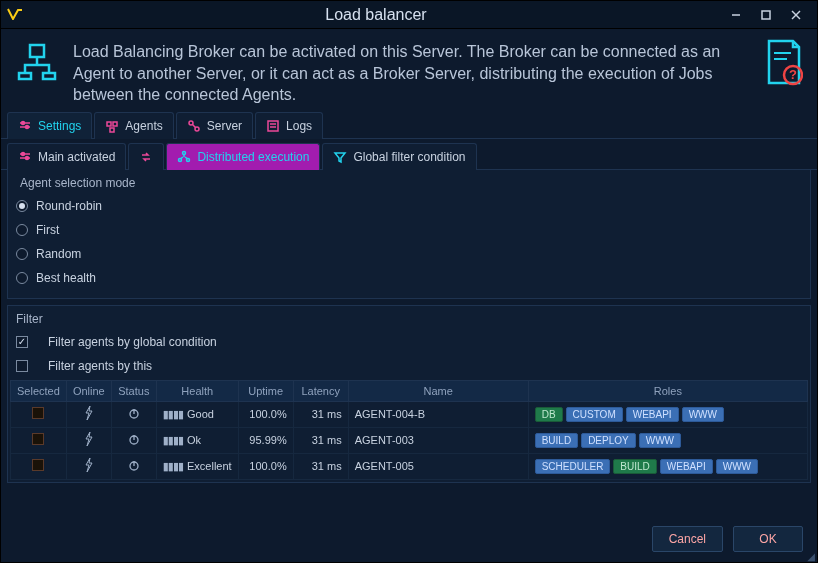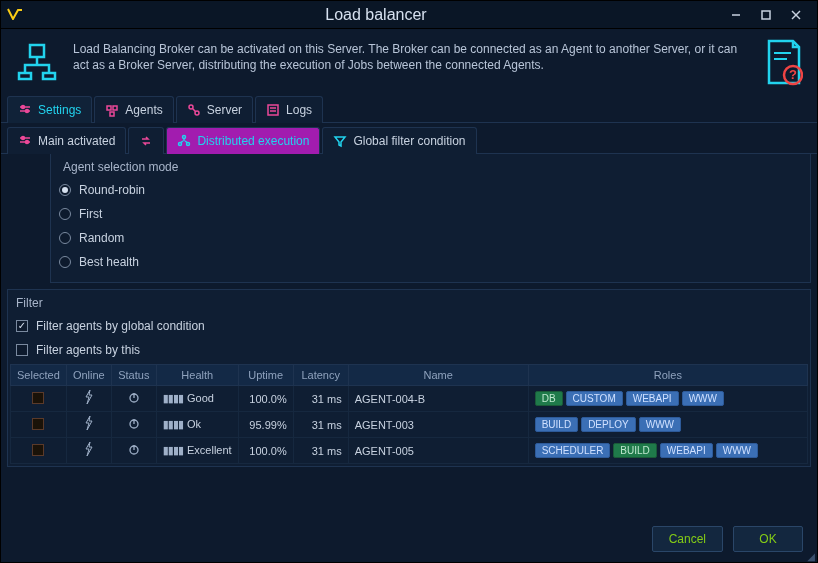--- a/index.html
+++ b/index.html
@@ -29,57 +29,57 @@
   }
   
   .titlebar{height:28px;background:#0a1626;display:flex;align-items:center;padding:0 6px;border-bottom:1px solid #000;}
   .titlebar .logo{color:var(--yellow);font-weight:bold;font-size:14px;margin-right:8px;}
   .titlebar .title{flex:1;text-align:center;color:#d6e0ef;font-size:16px;}
   .titlebar .winbtns{display:flex;gap:0;}
   .titlebar .winbtn{width:30px;height:20px;display:flex;align-items:center;justify-content:center;color:#c8d2e0;font-size:12px;cursor:pointer;}
   
   .header{display:flex;align-items:flex-start;padding:10px 14px 6px 14px;gap:14px;}
   .header-icon svg{width:44px;height:44px;}
-  .header-text{flex:1;color:#b8c5d8;font-size:12px;line-height:1.35;padding-top:2px;}
+  .header-text{flex:1;color:#b8c5d8;font-size:16px;line-height:1.35;padding-top:2px;}
   .help-icon svg{width:40px;height:48px;}
   
   .tabs{display:flex;gap:2px;padding:0 6px;border-bottom:1px solid var(--border);}
   .tab{display:flex;align-items:center;gap:6px;padding:6px 10px;border:1px solid var(--border);border-bottom:none;background:var(--panel);cursor:pointer;color:var(--text);border-radius:3px 3px 0 0;margin-bottom:-1px;}
   .tab.active{background:var(--panel2);}
   .tab .ticon{width:14px;height:14px;display:inline-flex;align-items:center;justify-content:center;}
   
   .subtabs{display:flex;gap:0;padding:4px 6px 0 6px;border-bottom:1px solid var(--border);}
   .subtab{display:flex;align-items:center;gap:6px;padding:6px 10px;border:1px solid var(--border);border-bottom:none;background:var(--panel);cursor:pointer;color:var(--text);border-radius:3px 3px 0 0;margin-right:2px;margin-bottom:-1px;}
   .subtab.active{background:#a21caf;color:var(--cyan);}
   .subtab .ticon{width:14px;height:14px;display:inline-flex;align-items:center;justify-content:center;}
   
   .content{padding:0 6px 6px 6px;}
   .section-label{padding:6px 4px 4px 4px;color:#a8b5ca;}
-  .radios{border:1px solid var(--border);border-top:none;padding:0 8px 8px 8px;background:var(--panel);margin-left:43px;}
+  .radios{border:1px solid var(--border);border-top:none;padding:0 8px 8px 8px;background:var(--panel);}
   .radio-row{display:flex;align-items:center;gap:8px;padding:5px 0;}
   .radio{width:12px;height:12px;border-radius:50%;border:1px solid #7a8aa0;display:inline-flex;align-items:center;justify-content:center;background:#0d1a2d;}
   .radio.sel::after{content:"";width:6px;height:6px;border-radius:50%;background:#d6e0ef;}
   .filter-box{border:1px solid var(--border);margin-top:6px;background:var(--panel);}
-  .check-row{display:flex;align-items:center;gap:8px;padding:5px 8px;}
+  .check-row{display:flex;align-items:center;gap:20px;padding:5px 8px;}
   .chk{width:12px;height:12px;border:1px solid #7a8aa0;background:#0d1a2d;display:inline-flex;align-items:center;justify-content:center;}
   .chk.sel::after{content:"✓";color:#d6e0ef;font-size:10px;line-height:1;}
   
   .agents-table{width:calc(100% - 4px);margin:2px;border-collapse:collapse;}
   .agents-table th{background:#132946;border:1px solid var(--border);padding:4px 6px;font-weight:normal;color:#8fa2bd;text-align:center;font-size:11px;}
   .agents-table td{border:1px solid #16283f;padding:4px 6px;text-align:left;font-size:11px;color:#c8d2e0;vertical-align:middle;}
   .agents-table td.center{text-align:center;}
   .agents-table td.right{text-align:right;}
   .selbox{width:12px;height:12px;border:1px solid #5a3a2a;background:#1a1208;display:inline-block;}
   .bolt,.pwr{color:#9fb0c8;font-size:12px;}
   .bars{letter-spacing:-1px;color:#9fb0c8;font-size:11px;margin-right:4px;}
   .tag{display:inline-block;padding:1px 6px;border-radius:2px;font-size:10px;color:#cfe0ff;margin-right:3px;background:var(--blue-tag);border:1px solid #2d5a99;}
   .tag.green{background:var(--green-tag);border-color:#1a5a38;color:#bfe8cf;}
   
   .footer{position:absolute;bottom:10px;right:14px;display:flex;gap:10px;}
-  .btn{min-width:70px;padding:5px 16px;background:#13273f;border:1px solid #2a4668;color:#84cc16;cursor:pointer;border-radius:2px;text-align:center;}
+  .btn{min-width:70px;padding:5px 16px;background:#13273f;border:1px solid #2a4668;color:#fca5a5;cursor:pointer;border-radius:2px;text-align:center;}
   .resize{position:absolute;right:2px;bottom:2px;color:#3a506e;font-size:10px;line-height:6px;}
 </style>
 </head>
 <body>
 
 <div class="titlebar">
   <span class="logo">
     <svg width="16" height="12" viewBox="0 0 16 12">
         <path d="M1 1 L6 11 L11 2 L15 2" fill="none" stroke="#facc15" stroke-width="2"></path>
       </svg>

